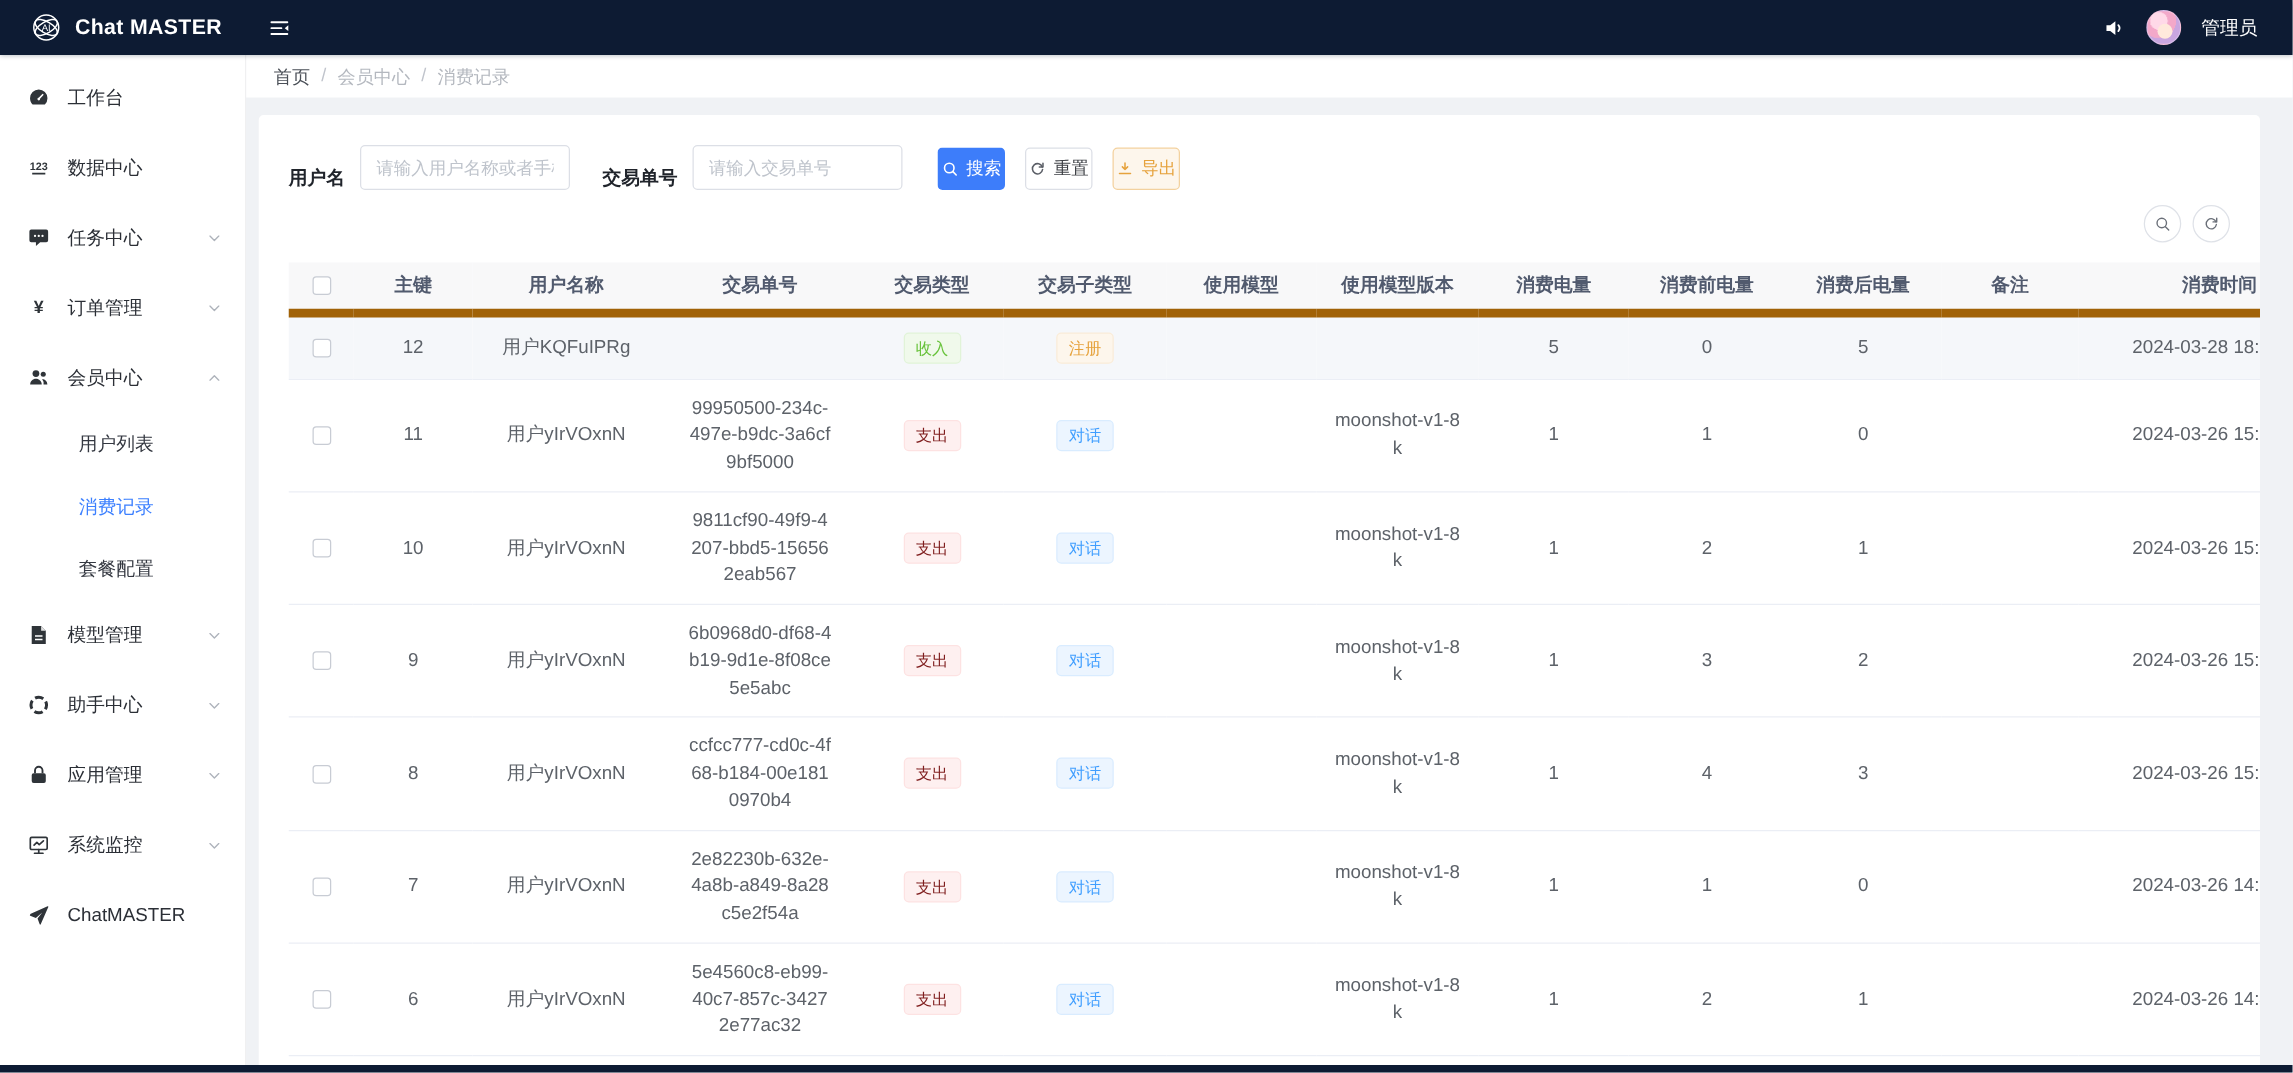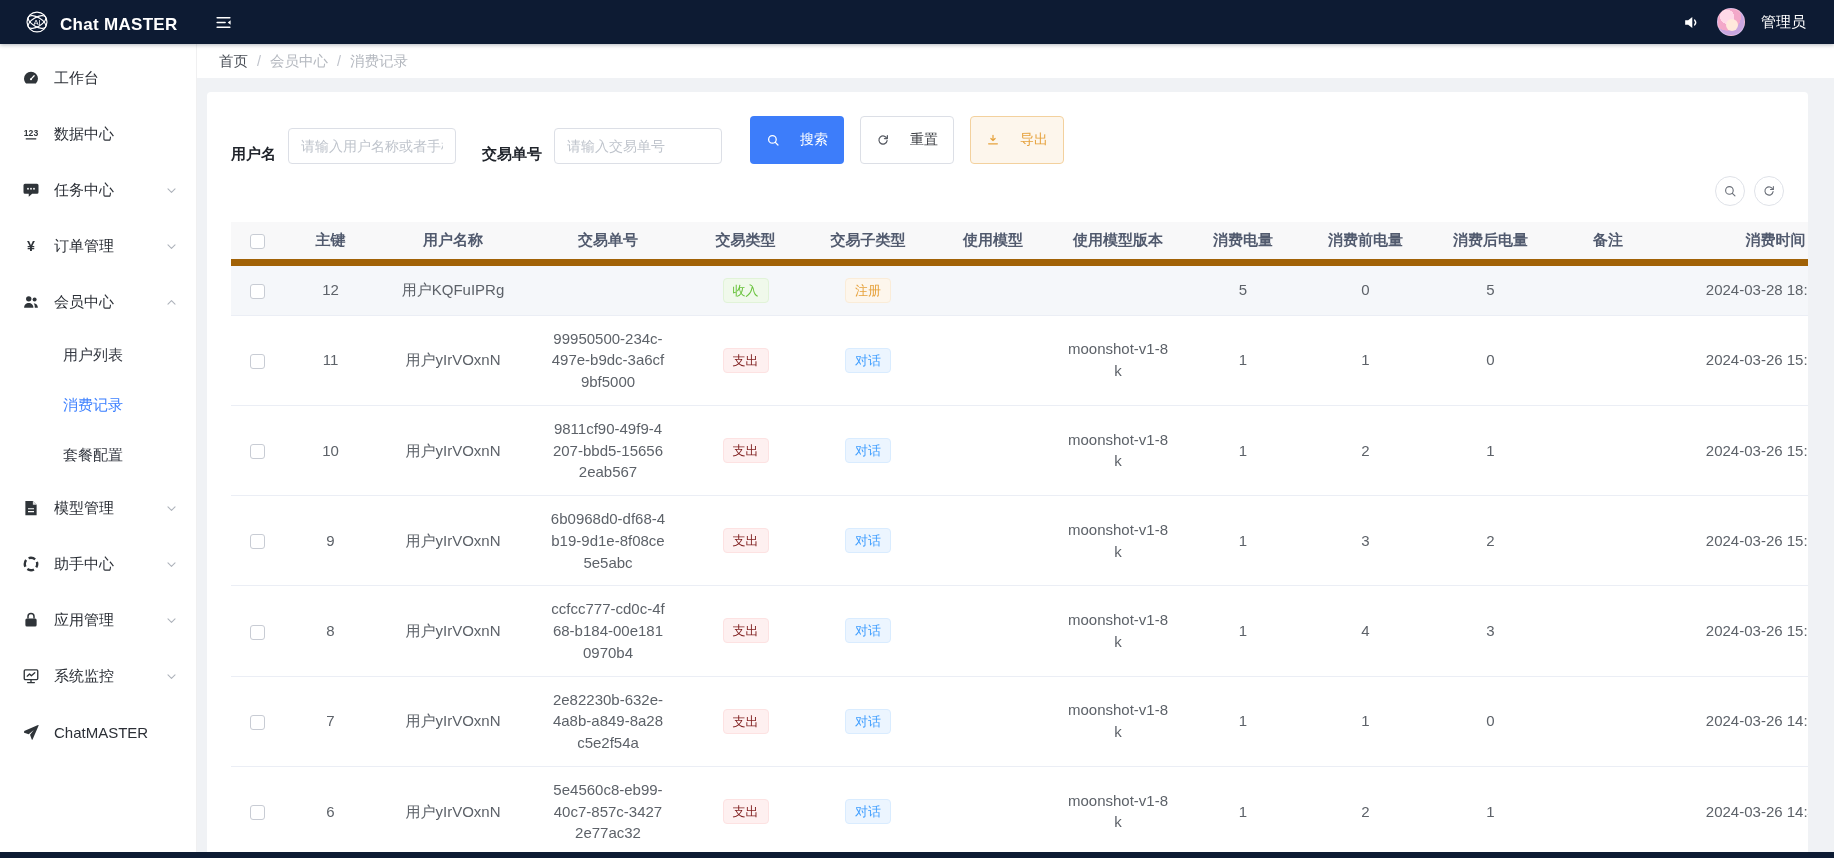--- a/index.html
+++ b/index.html
@@ -2,21 +2,21 @@
 <html><head>
 <meta charset="utf-8">
 <style>
   * { box-sizing: border-box; margin: 0; padding: 0; }
   html,body { width:1834px; height:858px; overflow:hidden;
     font-family:"Liberation Sans","DejaVu Sans",sans-serif; background:#f0f2f5; color:#303133; }
 
   
   .navbar { position:absolute; top:0; left:0; right:0; height:44px; background:#0d1b33;
     display:flex; align-items:center; color:#fff; z-index:20; box-shadow:0 1px 4px rgba(0,21,41,.3); }
-  .brand { width:196px; display:flex; align-items:flex-end; gap:10px; padding-left:24px; flex:none; }
+  .brand { width:196px; display:flex; align-items:center; gap:10px; padding-left:24px; flex:none; }
   .brand-title { font-size:17px; font-weight:700; letter-spacing:.3px; white-space:nowrap; }
   .collapse-btn { margin-left:18px; display:flex; align-items:center; cursor:pointer; }
   .nav-right { margin-left:auto; display:flex; align-items:center; gap:16px; padding-right:28px; }
   .avatar { width:28px; height:28px; border-radius:50%;
     background:radial-gradient(circle at 35% 30%, #ffd9e8 0 28%, #f3a8c9 29% 55%, #c9a6e0 56% 100%);
     border:1px solid rgba(255,255,255,.25); position:relative; overflow:hidden; }
   .avatar::after{ content:""; position:absolute; left:8px; top:10px; width:12px; height:12px;
     border-radius:50%; background:#ffe9dc; }
   .nav-user { font-size:15px; }
 
@@ -46,21 +46,21 @@
     border-radius:4px 4px 0 0; padding:0 24px; overflow:hidden; }
 
   
   .search-row { margin-top:24px; display:flex; align-items:flex-end; }
   .f-label { font-size:15px; font-weight:700; color:#20242b; margin-right:12px; white-space:nowrap; }
   .f-label.second { margin-left:26px; }
   .f-input { width:168px; height:36px; border:1px solid #dcdfe6; border-radius:4px;
     padding:0 12px; font-size:14px; color:#333; outline:none;
     font-family:"Liberation Sans","DejaVu Sans",sans-serif; }
   .f-input::placeholder { color:#bfc4cc; }
-  .btn { display:inline-flex; align-items:center; gap:20px; height:48px; padding:0 15px;
+  .btn { display:inline-flex; align-items:center; gap:6px; height:34px; padding:0 2px;
     border-radius:4px; font-size:14px; cursor:pointer; border:1px solid transparent;
     background:#fff; white-space:nowrap;
     font-family:"Liberation Sans","DejaVu Sans",sans-serif; }
   .btn svg { width:14px; height:14px; }
   .btn-primary { background:#3d7dfa; color:#fff; margin-left:28px; }
   .btn-default { border-color:#dcdfe6; color:#3c3f44; margin-left:16px; }
   .btn-export  { background:#fdf6ec; border-color:#f3d19e; color:#e6a23c; margin-left:16px; }
 
   
   .toolbar { margin-top:12px; display:flex; justify-content:flex-end; gap:9px; height:30px; }

